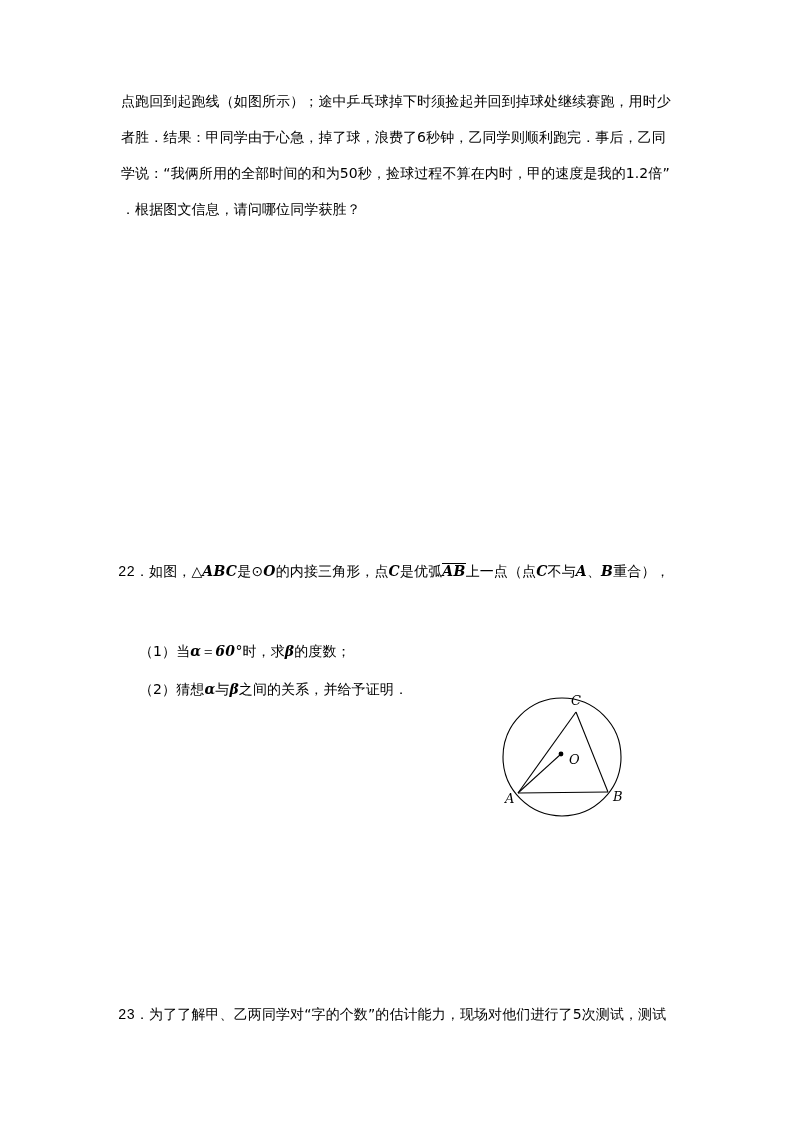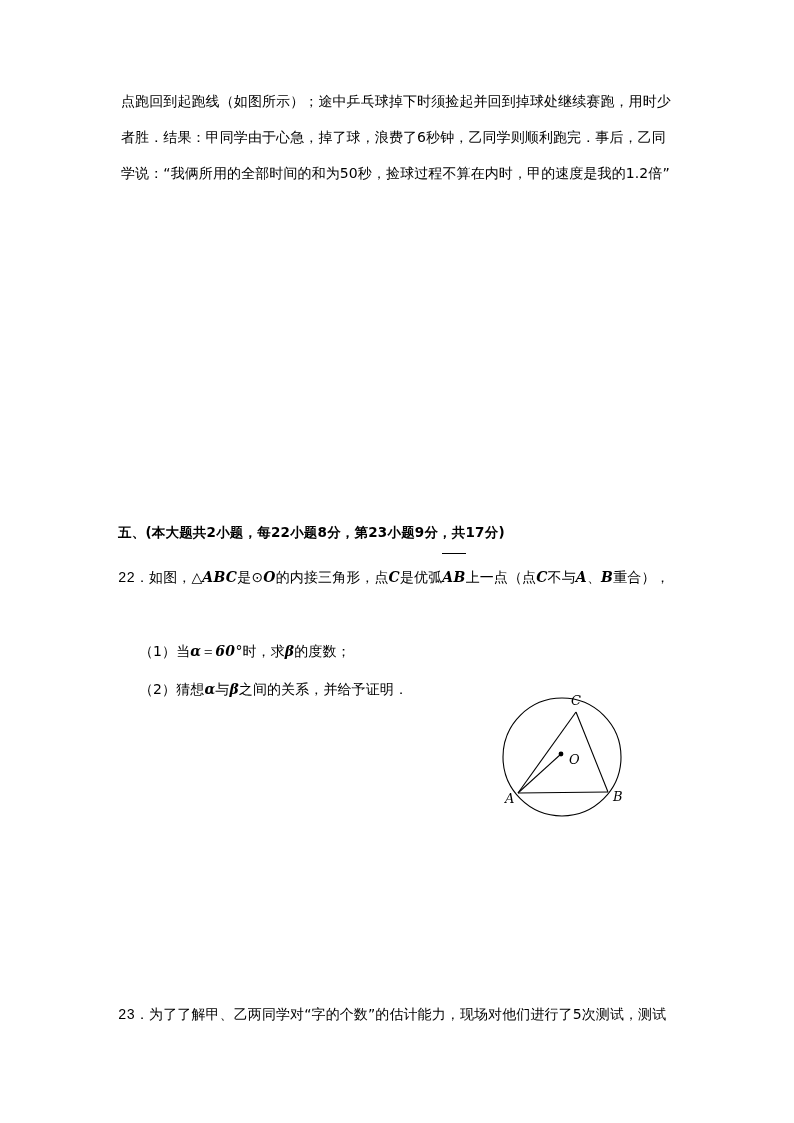--- a/index.html
+++ b/index.html
@@ -88,21 +88,21 @@
     font-style: italic;
     font-weight: bold;
   }
   .msym {
     font-family: "DejaVu Sans", sans-serif;
     font-weight: normal;
   }
   .arcspan {
     display: inline-block;
     border-top: 1px solid #000;
-    padding-top: 16px;
+    padding-top: 0px;
     line-height: 1.05;
   }
   .num {
     font-family: Liberation Mono, monospace;
   }
 
   
   #figure-22 {
     position: absolute;
     left: 489px;
@@ -120,23 +120,23 @@
 </style>
 </head>
 <body>
 
 <div class="page">
 
   <div class="para" id="p21">
     <span class="ln">点跑回到起跑线（如图所示）；途中乒乓球掉下时须捡起并回到掉球处继续赛跑，用时少</span>
     <span class="ln">者胜．结果：甲同学由于心急，掉了球，浪费了6秒钟，乙同学则顺利跑完．事后，乙同</span>
     <span class="ln">学说：“我俩所用的全部时间的和为50秒，捡球过程不算在内时，甲的速度是我的1.2倍”</span>
+    <span class="ln">．根据图文信息，请问哪位同学获胜？</span>
   </div>
 
-  <div id="section-five">五、(本大题共2小题，每22小题8分，第23小题9分，共17分)</div>
 
   <div class="para" id="q22">
     <span class="ln ln1"><span class="num">22．</span><span>如图，</span><span class="msym">△</span><span class="mi">ABC</span><span>是</span><span class="msym">⊙</span><span class="mi">O</span><span>的内接三角形，点</span><span class="mi">C</span><span>是优弧</span><span class="mi arcspan">AB</span><span>上一点（点</span><span class="mi">C</span><span>不与</span><span class="mi">A</span><span>、</span><span class="mi">B</span><span>重合），</span></span>
   </div>
 
   <div class="para" id="q22-sub">
     <span class="ln"><span>（1）</span><span>当</span><span class="mgreek">α</span><span class="msym">＝</span><span class="mi">60</span><span class="msym">°</span><span>时，求</span><span class="mgreek">β</span><span>的度数；</span></span>
     <span class="ln"><span>（2）</span><span>猜想</span><span class="mgreek">α</span><span>与</span><span class="mgreek">β</span><span>之间的关系，并给予证明．</span></span>
   </div>
 

